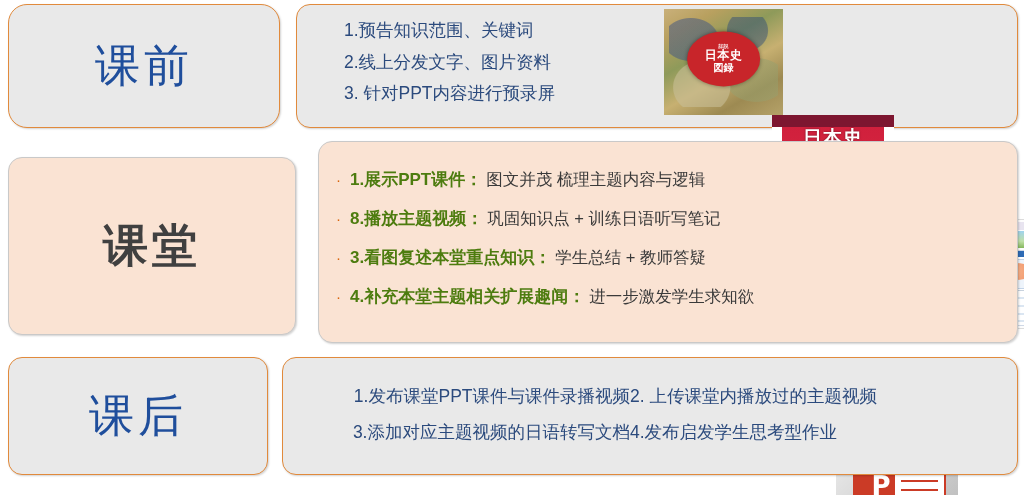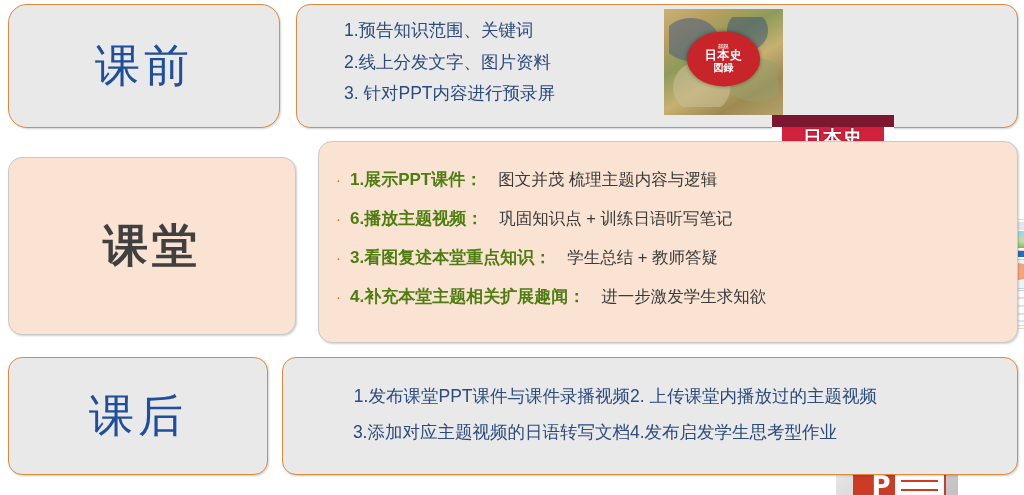--- a/index.html
+++ b/index.html
@@ -66,21 +66,21 @@
     line-height:1;
   }
   .bullet .hd{
     color:#4d7c0f;
     font-weight:bold;
     font-size:17px;
   }
   .bullet .bd{
     color:#3a3a3a;
     font-size:16.5px;
-    margin-left:16px;
+    margin-left:4px;
   }
 
   
   .r3row{display:flex;margin-bottom:18px;white-space:nowrap;}
   .r3row .c1{width:330px;}
   .r3row .c2{}
 
   
   .imgbox{position:absolute;background:#fff;overflow:hidden;padding-left:42px;}
 
@@ -226,21 +226,21 @@
   <div class="panel panel-peach" style="left:318px;top:141px;width:700px;height:202px;"></div>
 
   <div class="bullets" style="left:336px;top:168px;">
     <div class="bullet">
       <span class="dot">·</span>
       <span class="hd">1.展示PPT课件：</span>
       <span class="bd">图文并茂 梳理主题内容与逻辑</span>
     </div>
     <div class="bullet">
       <span class="dot">·</span>
-      <span class="hd">6.播放主题视频：</span>
+      <span class="hd">8.播放主题视频：</span>
       <span class="bd">巩固知识点 + 训练日语听写笔记</span>
     </div>
     <div class="bullet">
       <span class="dot">·</span>
       <span class="hd">3.看图复述本堂重点知识：</span>
       <span class="bd">学生总结 + 教师答疑</span>
     </div>
     <div class="bullet">
       <span class="dot">·</span>
       <span class="hd">4.补充本堂主题相关扩展趣闻：</span>

